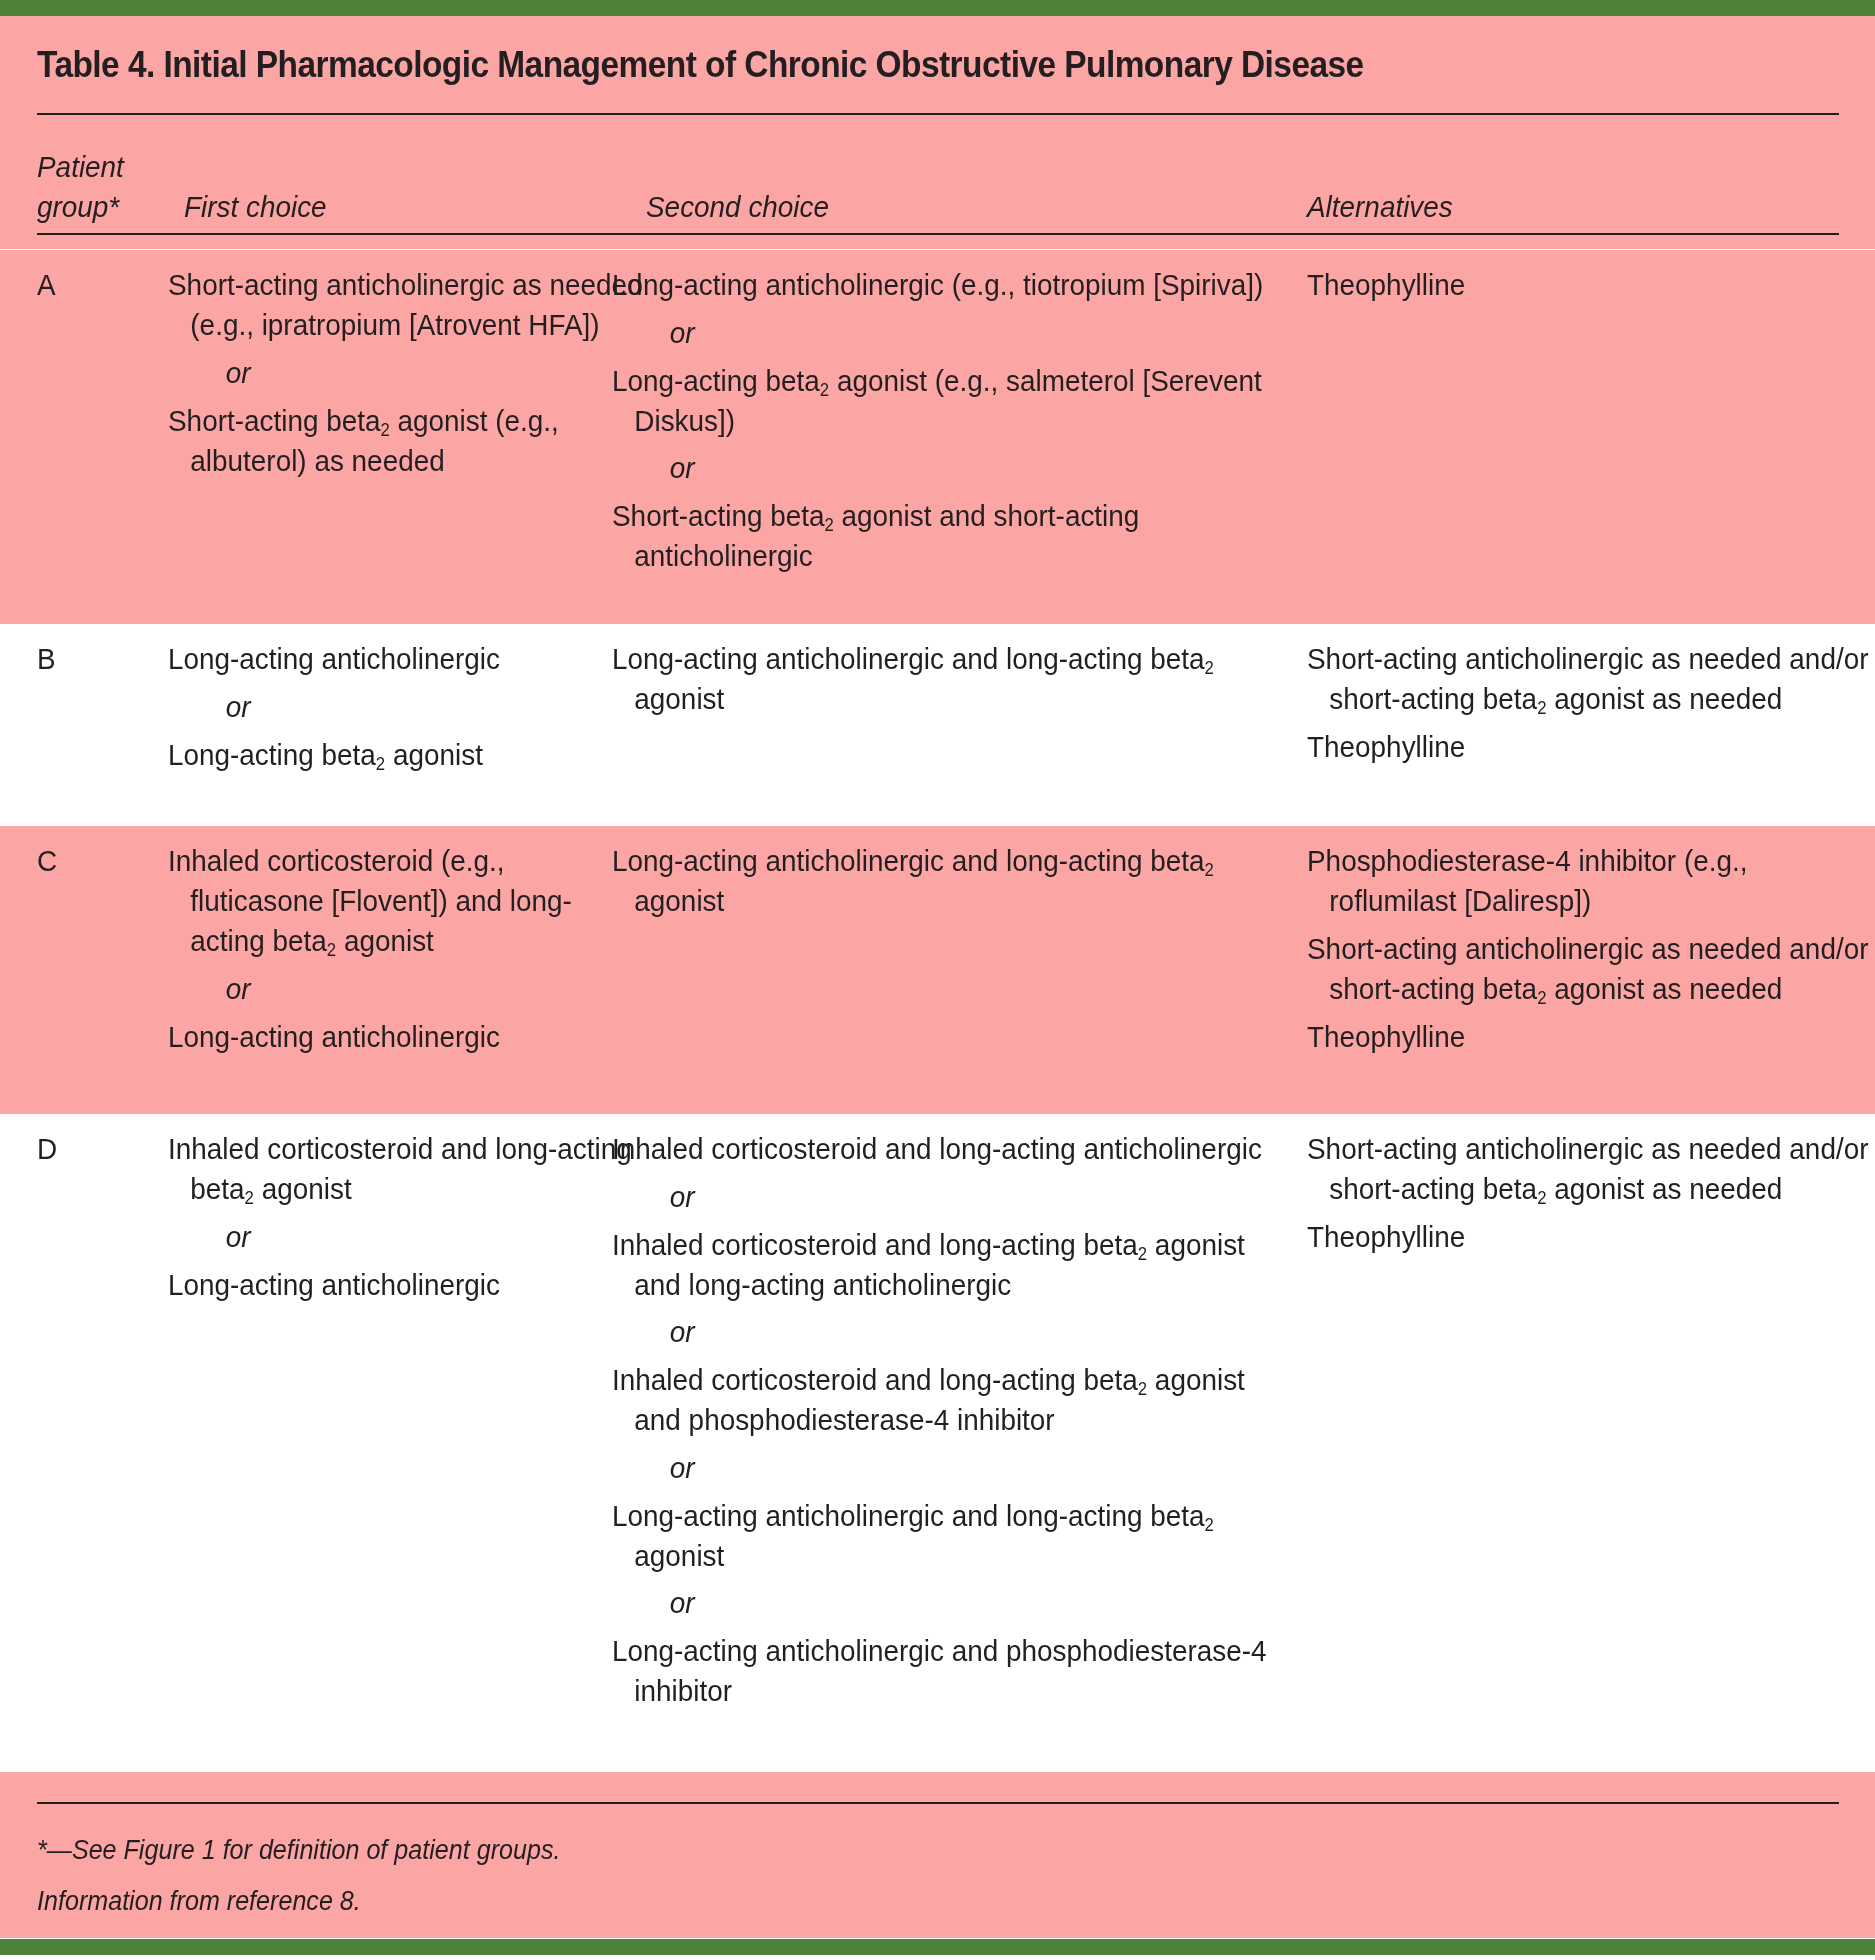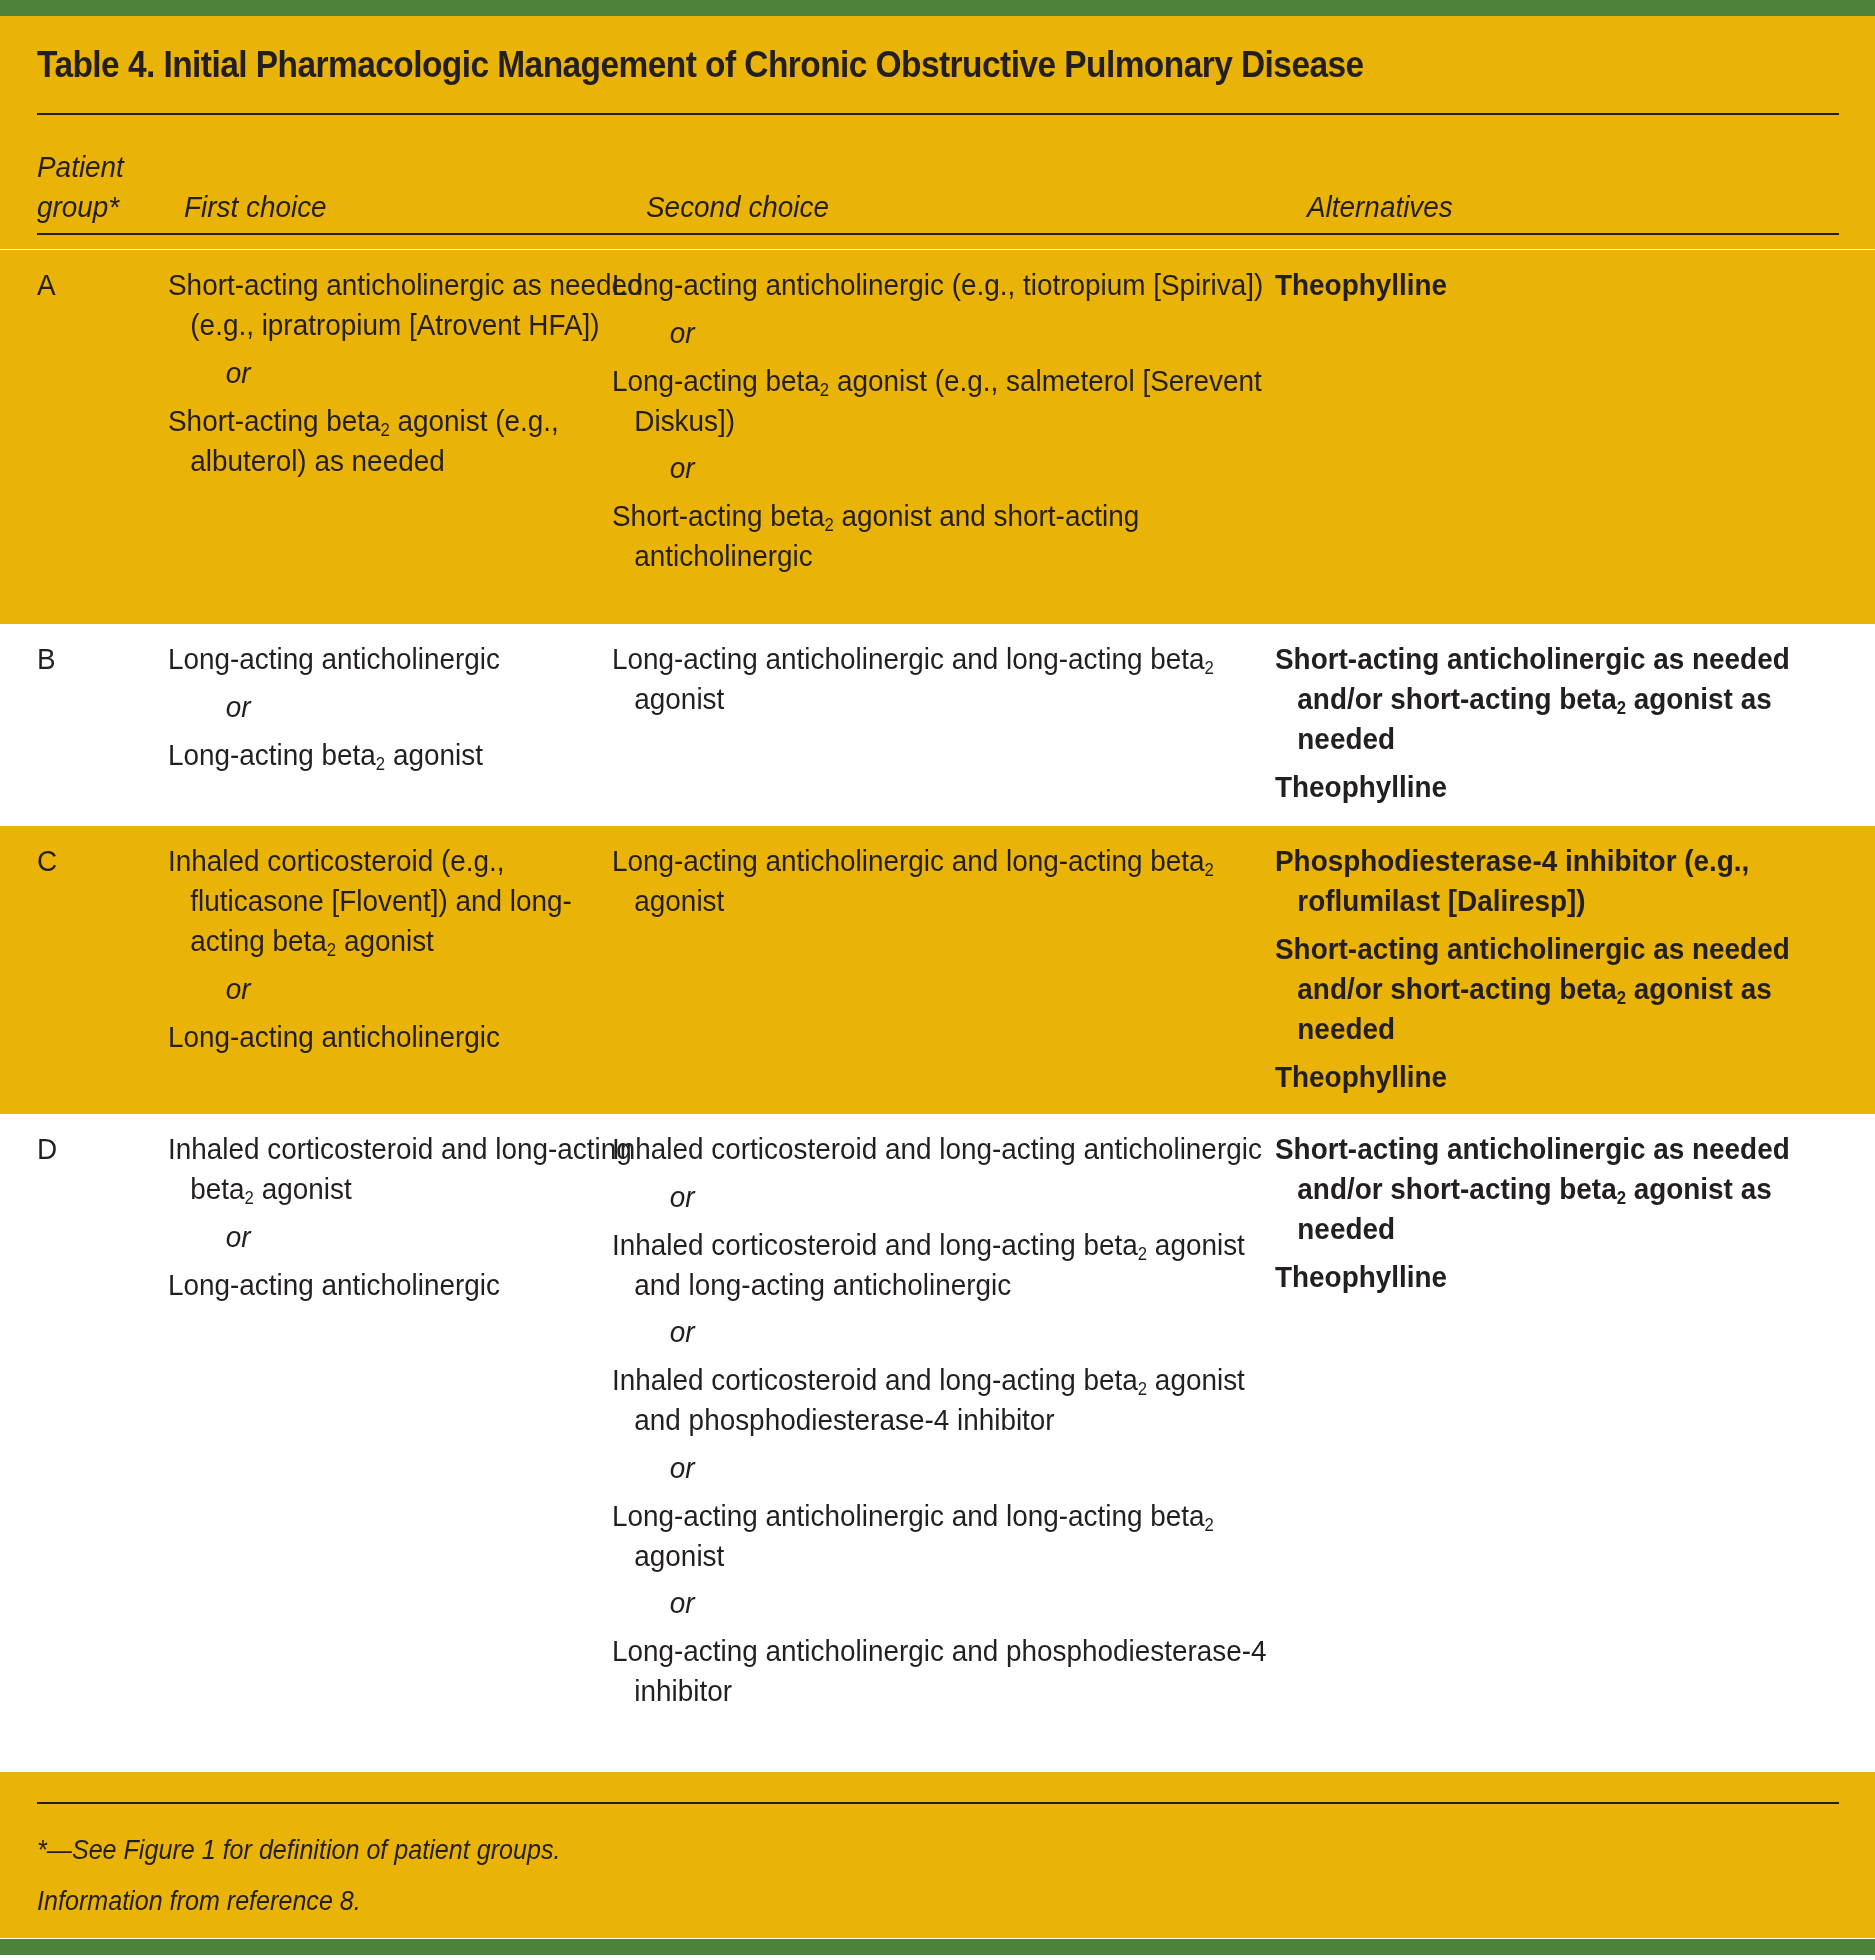--- a/index.html
+++ b/index.html
@@ -4,39 +4,39 @@
 <style>
   html, body { margin:0; padding:0; }
   body {
     width:1875px; height:1961px; background:#ffffff;
     font-family:"Liberation Sans", sans-serif; color:#231f20;
     position:relative; overflow:hidden;
   }
   .green-bar { position:absolute; left:0; width:1875px; height:16.3px; background:#4e823a; }
   .green-bar.top { top:0; }
   .green-bar.bottom { top:1939px; }
-  .tan { background:#eab308; }
+  .tan { background:#fca5a5; }
   .white { background:#ffffff; }
   .header-block { position:absolute; left:0; top:16.3px; width:1875px; height:233px; }
   .title {
     position:absolute; left:37px; top:44px; font-size:36px; font-weight:bold;
     letter-spacing:-0.6px; color:#231f20; white-space:nowrap;
     transform:scaleX(0.93); transform-origin:left top;
   }
   .rule { position:absolute; left:37px; width:1802px; height:1.9px; background:#231f20; }
   .col-head {
     position:absolute; font-style:italic; font-size:30px; line-height:40px;
     color:#231f20; white-space:nowrap; transform:scaleX(0.93); transform-origin:left top;
   }
   .row { position:absolute; left:0; width:1875px; }
   .cell { position:absolute; top:15.4px; font-size:30px; line-height:40px; }
   .c0 { left:37px; width:134px; }
   .c1 { left:168px; width:452px; }
   .c2 { left:612px; width:644px; }
-  .c3 { left:1275px; width:538px;font-weight:bold; }
+  .c3 { left:1307px; width:538px; }
   .entry {
     padding-left:24px; text-indent:-24px; margin-bottom:7.7px;
     transform:scaleX(0.93); transform-origin:left top; width:108%;
   }
   .or { font-style:italic; padding-left:62px; margin-bottom:7.7px; transform:scaleX(0.93); transform-origin:left top; }
   .group-label { transform:scaleX(0.93); transform-origin:left top; }
   sub { font-size:0.6em; vertical-align:-0.25em; line-height:0; }
   .footer { position:absolute; left:0; top:1772px; width:1875px; height:166px; }
   .footnote {
     position:absolute; left:37px; font-style:italic; font-size:27px; color:#231f20;

